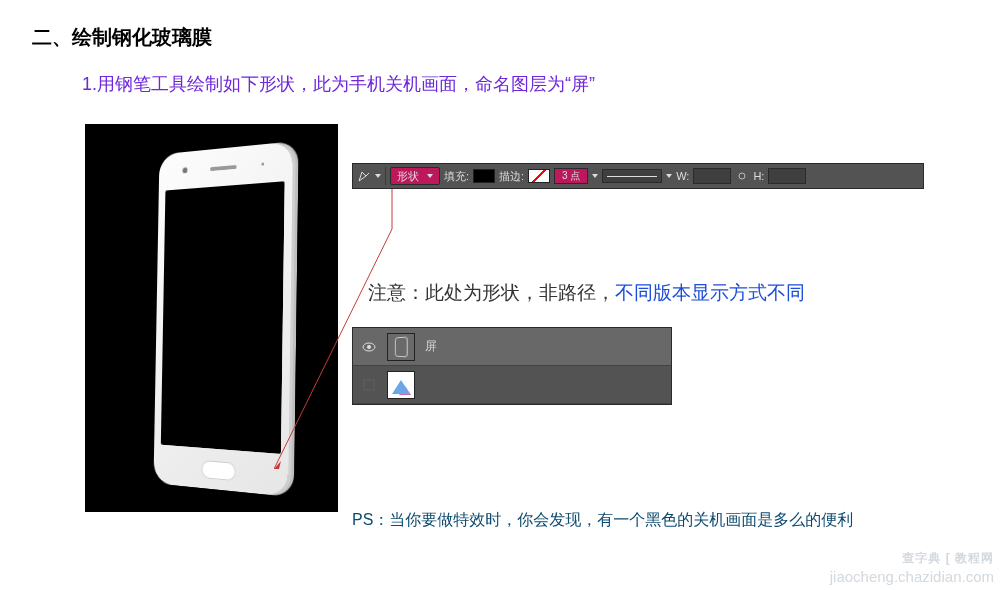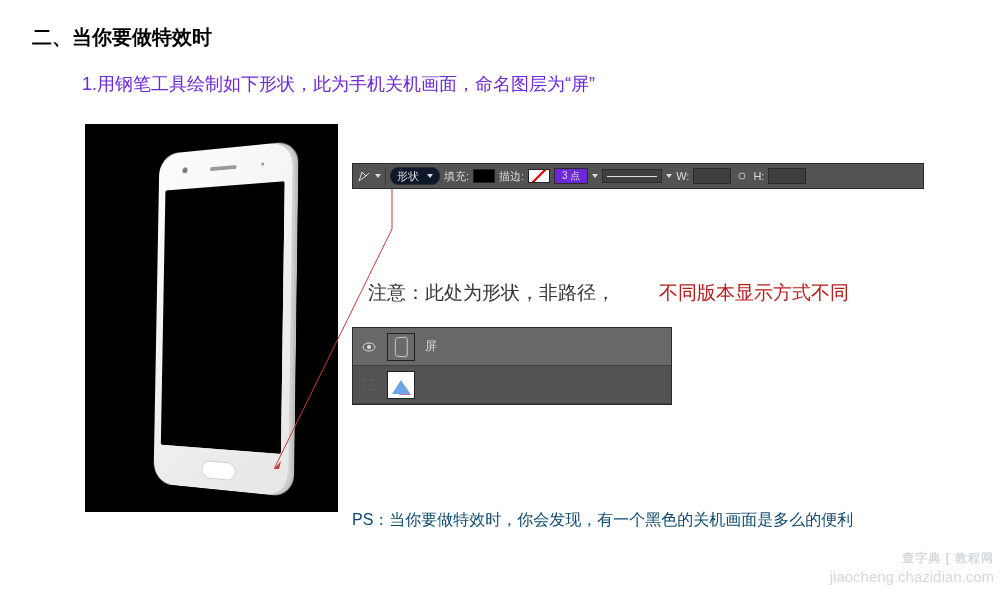--- a/index.html
+++ b/index.html
@@ -112,38 +112,38 @@
 }
 .pen-icon svg { width:14px; height:14px; }
 .tri-down {
   width:0; height:0;
   border-left:3px solid transparent;
   border-right:3px solid transparent;
   border-top:4px solid #ddd;
 }
 .mode-dd {
   height: 18px;
-  background: #0f172a;
+  background: #be185d;
   border: 1px solid #2a2a2a;
   display:flex; align-items:center;
   padding: 0 6px;
   gap:8px;
-  border-radius:8px;
+  border-radius:2px;
 }
 .swatch {
   width: 22px; height: 14px;
   border: 1px solid #222;
 }
 .swatch.fill { background:#000; }
 .swatch.stroke {
   background: linear-gradient(135deg, #fff 45%, #f00 45%, #f00 55%, #fff 55%);
 }
 .stroke-w {
   width: 34px; height: 16px;
-  background:#6d28d9; border:1px solid #2a2a2a;
+  background:#be185d; border:1px solid #2a2a2a;
   display:flex; align-items:center; justify-content:center;
   font-size:10px;
 }
 .stroke-prev {
   width: 60px; height: 14px;
   background:#3f3f3f; border:1px solid #2a2a2a;
   position:relative;
 }
 .stroke-prev::after {
   content:""; position:absolute; left:4px; right:4px; top:50%;
@@ -167,21 +167,21 @@
   pointer-events: none;
 }
 
 .note-line {
   position: absolute;
   left: 352px;
   top: 280px;
   font-size: 19px;
 }
 .note-line .black { color:#333;margin-left:16px; }
-.note-line .gray { color:#b91c1c;margin-left:44px; }
+.note-line .gray { color:#1d4ed8; }
 
 
 .layers {
   position: absolute;
   left: 352px;
   top: 327px;
   width: 320px;
   background:#535353;
   border:1px solid #2b2b2b;
   font-size: 12px;
@@ -262,21 +262,21 @@
   color: rgba(180,190,200,0.6);
   text-align: right;
   line-height: 1.3;
 }
 .watermark .wm-main { font-weight: bold; letter-spacing: 1px; }
 .watermark .wm-sub { font-size: 15px; }
 </style>
 </head>
 <body>
 
-<div class="section-title">二、当你要做特效时</div>
+<div class="section-title">二、绘制钢化玻璃膜</div>
 <div class="step-text">1.用钢笔工具绘制如下形状，此为手机关机画面，命名图层为“屏”</div>
 
 <div class="phone-box">
   <div class="phone">
     <div class="phone-body"></div>
     <div class="phone-speaker"></div>
     <div class="phone-cam"></div>
     <div class="phone-sensor"></div>
     <div class="phone-screen"></div>
     <div class="phone-home"></div>

